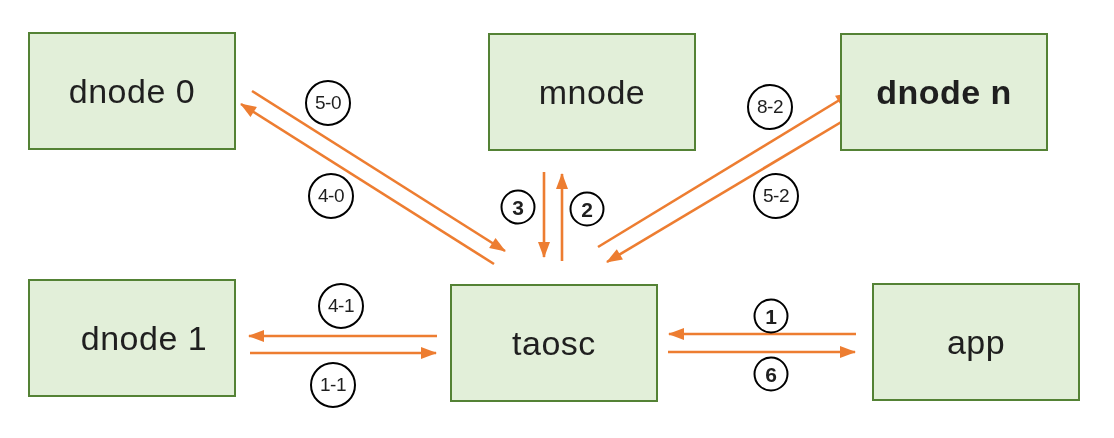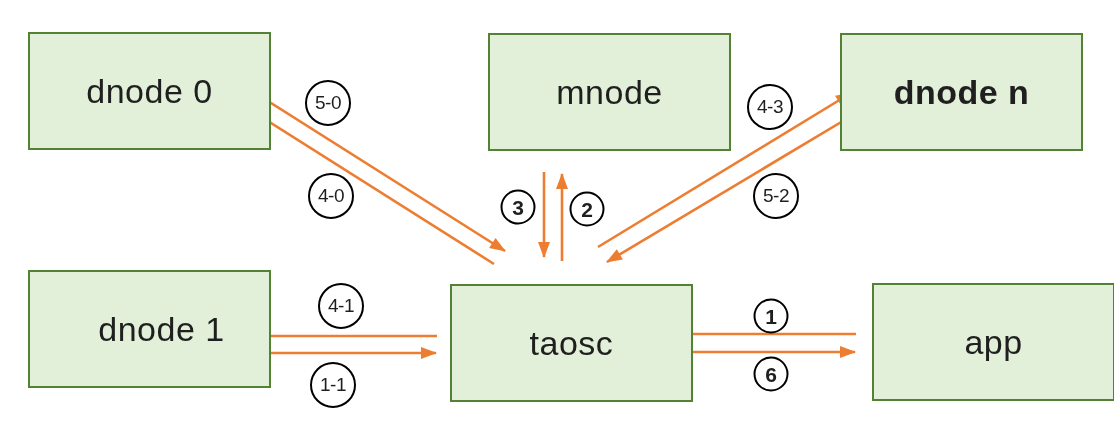--- a/index.html
+++ b/index.html
@@ -28,21 +28,21 @@
   }
   .arrow-layer line{
     stroke:var(--arrow);
     stroke-width:2.6;
   }
   .arrow-layer marker path{
     fill:var(--arrow);
   }
   .node{
     position:absolute;
-    width:243px;
+    width:208px;
     height:118px;
     background:var(--node-fill);
     border:2.5px solid var(--node-border);
     display:flex;
     align-items:center;
     justify-content:center;
   }
   .node .node-label{
     font-size:34px;
     color:var(--text);
@@ -96,34 +96,34 @@
 
   <div class="node" style="left:28px;top:32px;">
     <span class="node-label">dnode 0</span>
   </div>
   <div class="node" style="left:449px;top:33px;margin-left:39px;">
     <span class="node-label">mnode</span>
   </div>
   <div class="node" style="left:840px;top:33px;font-weight:bold;">
     <span class="node-label">dnode n</span>
   </div>
-  <div class="node" style="left:28px;top:270px;padding-left:24px;">
+  <div class="node" style="left:28px;top:279px;padding-left:24px;">
     <span class="node-label">dnode 1</span>
   </div>
   <div class="node" style="left:872px;top:283px;">
     <span class="node-label">app</span>
   </div>
   <div class="node" style="left:450px;top:284px;">
     <span class="node-label">taosc</span>
   </div>
 
   <div class="badge pair" style="left:328px;top:103px;">5-0</div>
   <div class="badge pair" style="left:331px;top:196px;">4-0</div>
   <div class="badge single" style="left:518px;top:207px;">3</div>
   <div class="badge single" style="left:587px;top:209px;">2</div>
-  <div class="badge pair" style="left:770px;top:107px;">4-3</div>
+  <div class="badge pair" style="left:770px;top:107px;">8-2</div>
   <div class="badge pair" style="left:776px;top:196px;">5-2</div>
   <div class="badge pair" style="left:341px;top:306px;">4-1</div>
   <div class="badge pair" style="left:333px;top:385px;">1-1</div>
   <div class="badge single" style="left:771px;top:316px;">1</div>
   <div class="badge single" style="left:771px;top:374px;">6</div>
 
 </div>
 
 </body></html>

